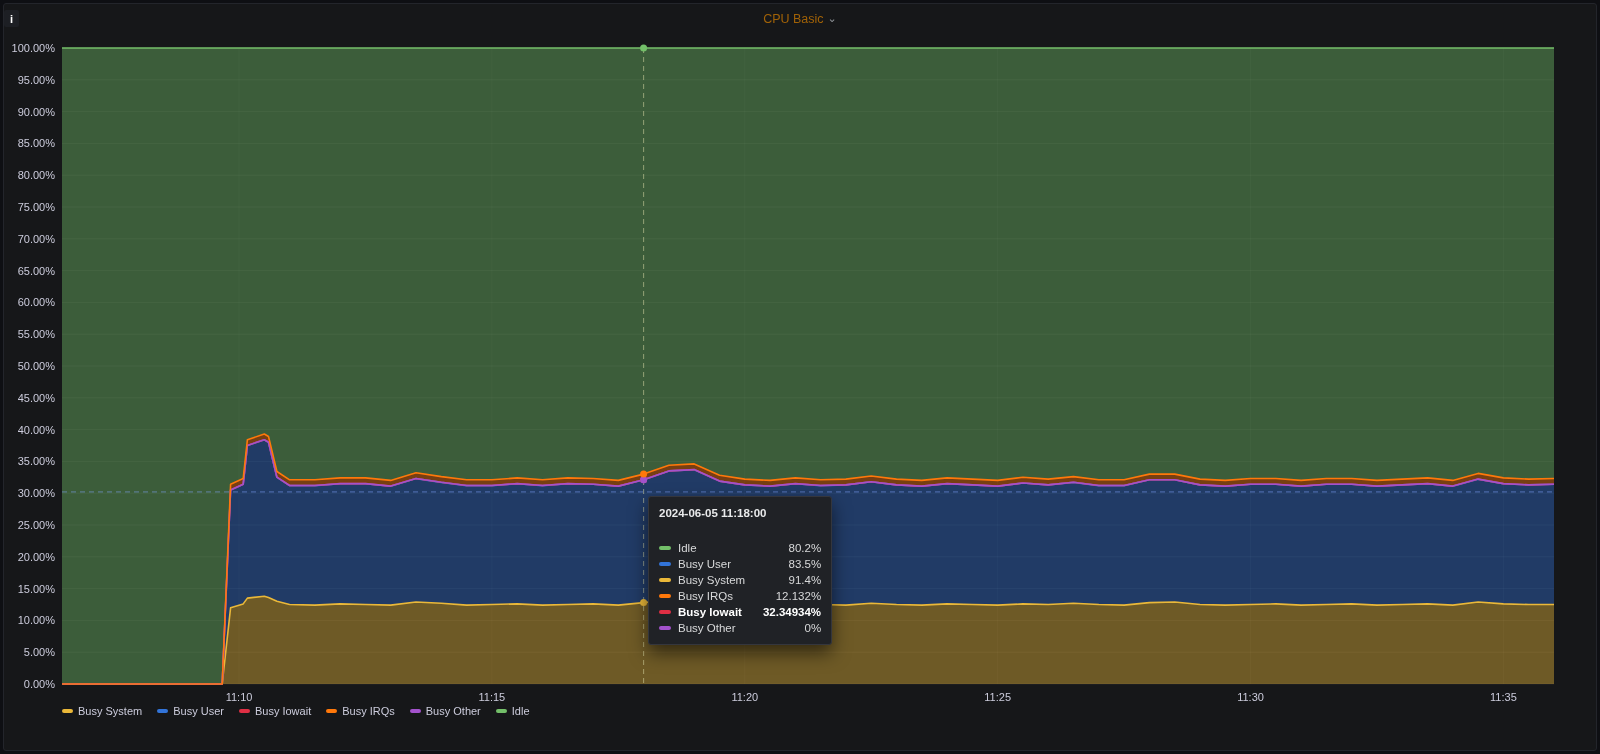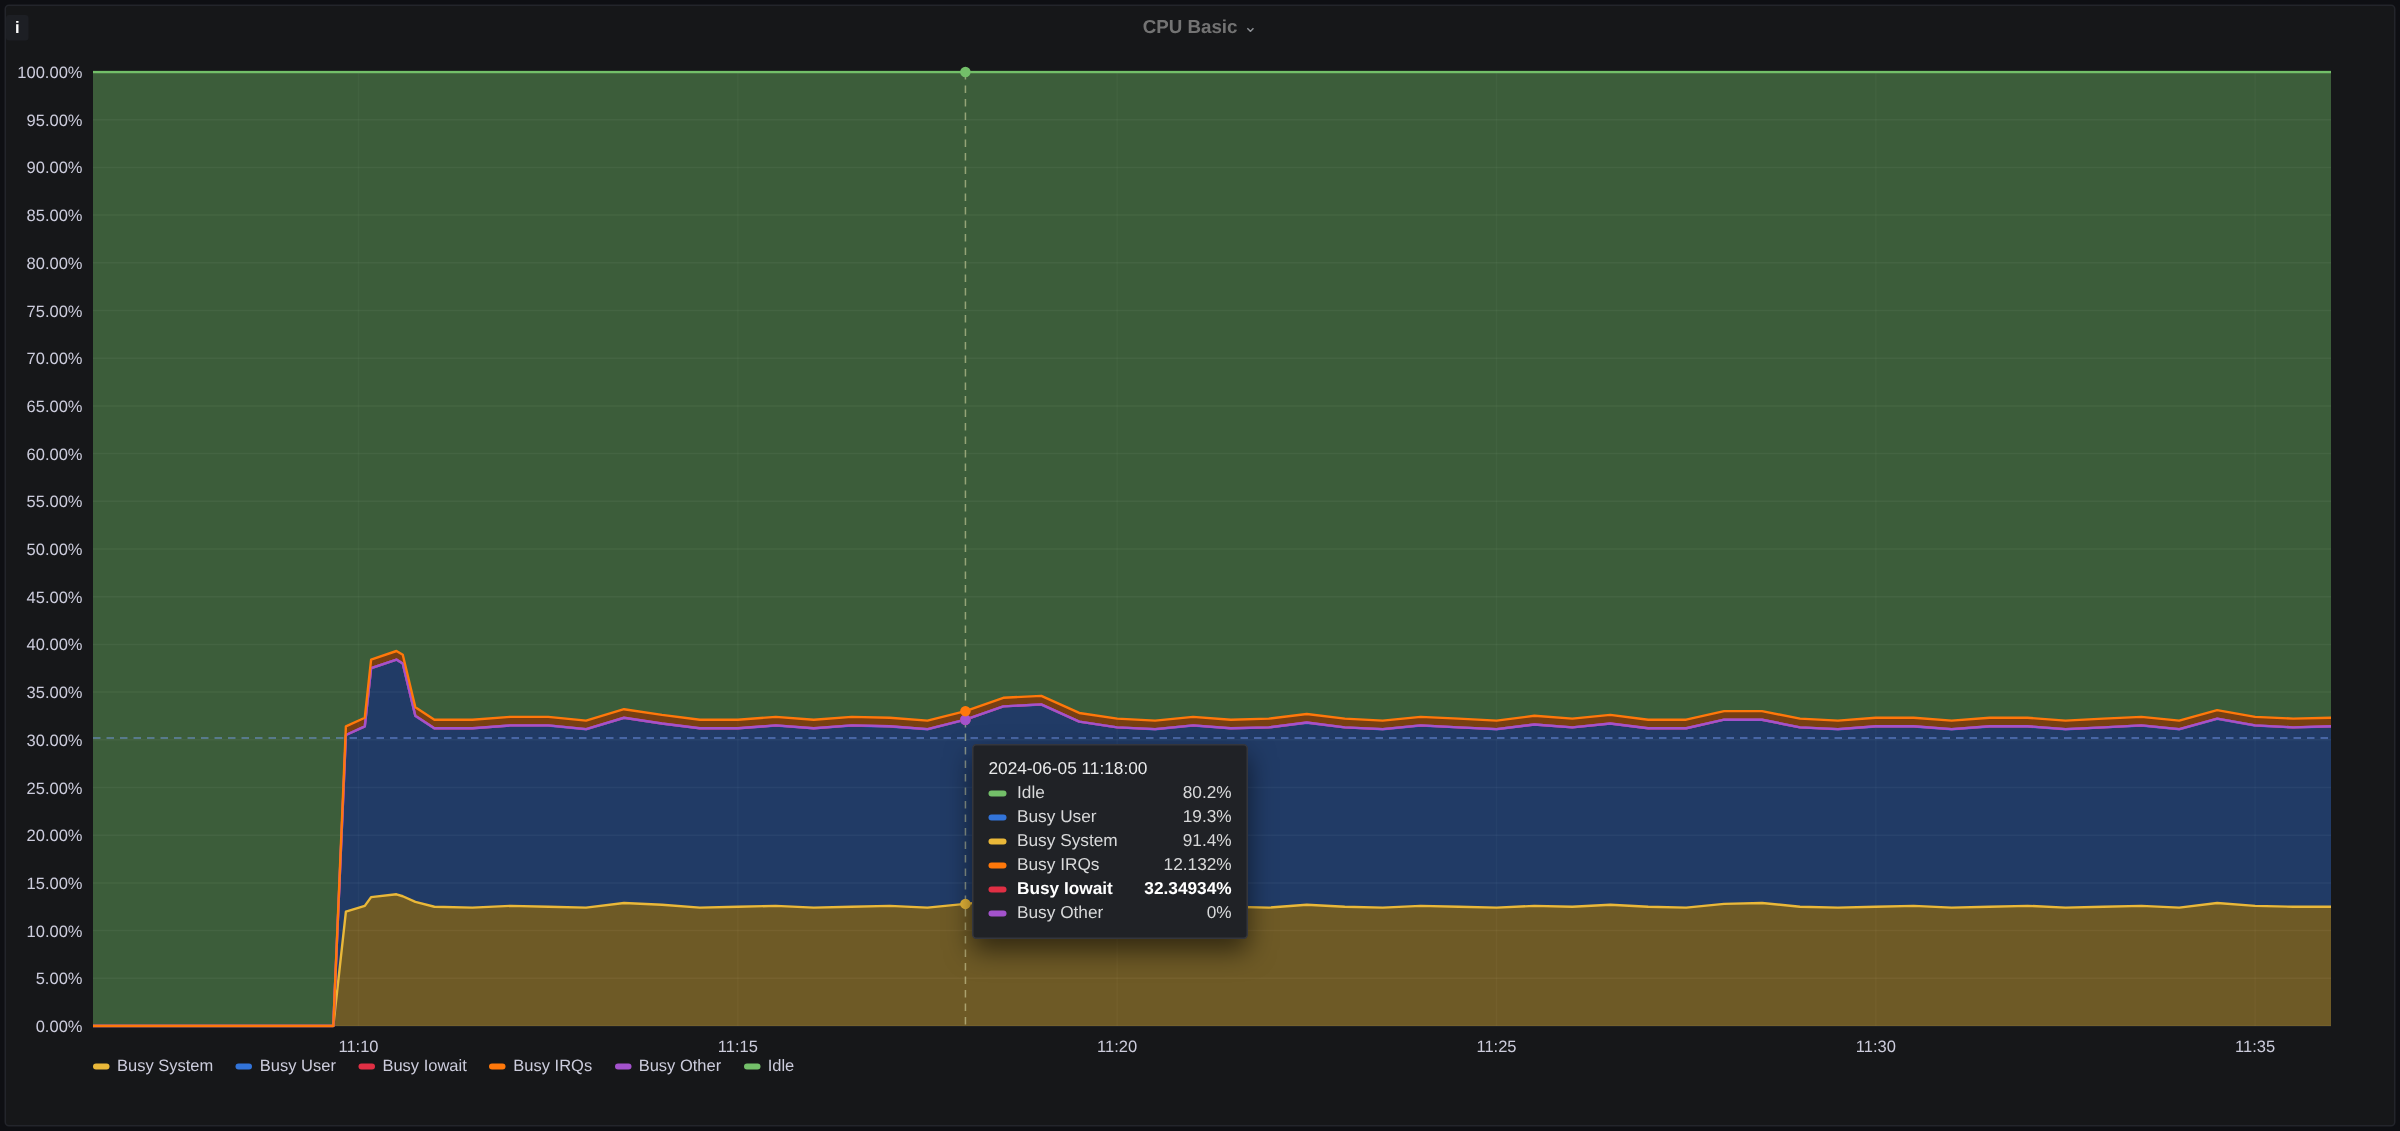--- a/index.html
+++ b/index.html
@@ -19,32 +19,32 @@
     position:absolute;top:10px;left:4px;z-index:3;
     width:15px;height:17px;
     background:#1d1f24;border-radius:2px;
     display:flex;align-items:center;justify-content:center;
     color:#ffffff;font-size:11px;font-weight:700;cursor:pointer;
   }
   .panel-header{
     position:absolute;top:9px;left:0;right:0;height:20px;z-index:3;
     text-align:center;cursor:pointer;
   }
-  .panel-title{font-size:12.5px;font-weight:700;color:#737373}
+  .panel-title{font-size:12.5px;font-weight:400;color:#a16207}
   .chevron{font-size:11px;color:#8e9196;margin-left:4px;position:relative;top:-1px}
   #chart-svg{position:absolute;left:0;top:0;z-index:1}
   .tick{fill:#ccccdc;font-size:11px}
   .tooltip{
     position:absolute;left:648px;top:496px;z-index:5;
     background:#202226;border:1px solid #34363d;border-radius:3px;
     box-shadow:0 8px 18px rgba(0,0,0,.55);
     padding:8px 10px;min-width:152px;
     color:#d8d9da;font-size:11.5px;line-height:16px;
   }
-  .tt-title{font-weight:400;margin-bottom:0;color:#e9eaeb;white-space:nowrap}
+  .tt-title{font-weight:700;margin-bottom:19px;color:#e9eaeb;white-space:nowrap}
   .tt-row{display:flex;align-items:center;gap:7px;height:16px;white-space:nowrap}
   .tt-row.bold{font-weight:700;color:#ffffff}
   .swatch{width:12px;height:4px;border-radius:2px;flex:0 0 auto}
   .val{margin-left:auto;padding-left:14px}
   .legend{
     position:absolute;left:62px;top:705px;z-index:3;
     display:flex;gap:15px;align-items:center;
     font-size:11px;color:#ccccdc;
   }
   .legend-item{display:flex;align-items:center;gap:5px;cursor:pointer}
@@ -159,21 +159,21 @@
   <div class="tt-title">2024-06-05 11:18:00</div>
   <div id="tooltip-rows">
       <div class="tt-row">
         <span class="swatch" style="background: rgb(115, 191, 105);"></span>
         <span>Idle</span>
         <span class="val">80.2%</span>
       </div>
       <div class="tt-row">
         <span class="swatch" style="background: rgb(50, 116, 217);"></span>
         <span>Busy User</span>
-        <span class="val">19.3%</span>
+        <span class="val">83.5%</span>
       </div>
       <div class="tt-row">
         <span class="swatch" style="background: rgb(234, 184, 57);"></span>
         <span>Busy System</span>
         <span class="val">91.4%</span>
       </div>
       <div class="tt-row">
         <span class="swatch" style="background: rgb(255, 120, 10);"></span>
         <span>Busy IRQs</span>
         <span class="val">12.132%</span>

